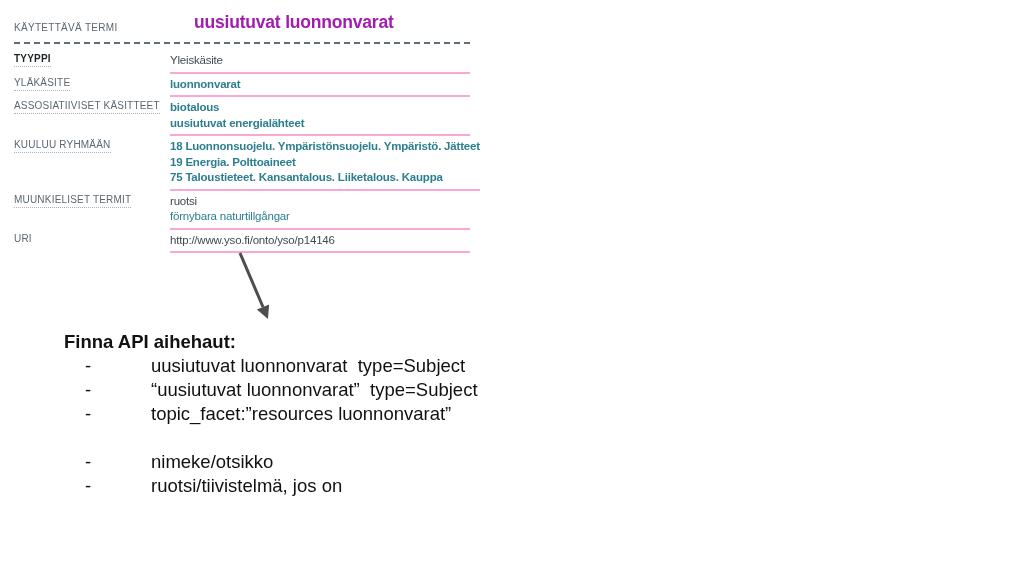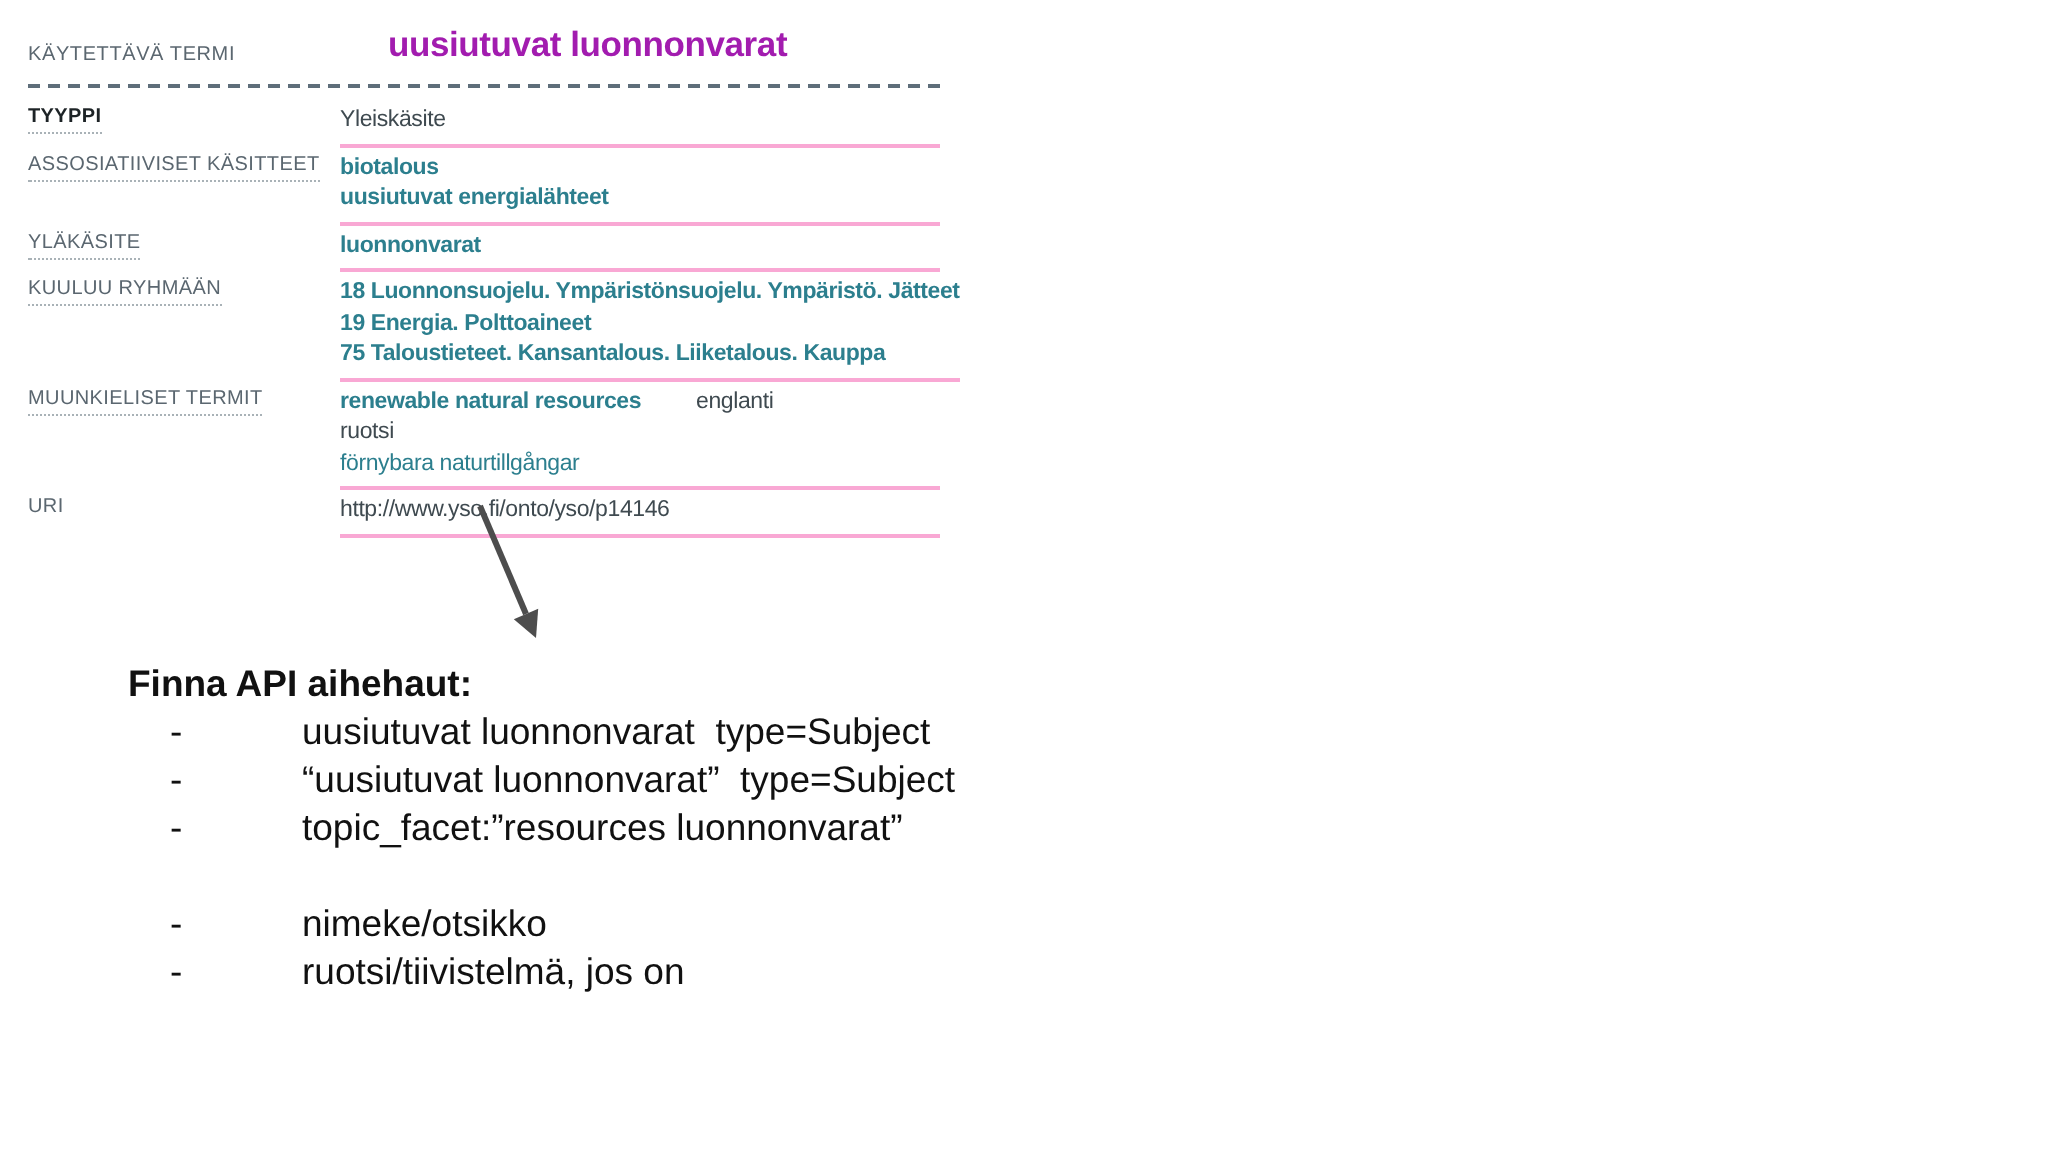--- a/index.html
+++ b/index.html
@@ -101,57 +101,53 @@
     <div class="prop-label bold">
       <span class="lbl">TYYPPI</span>
     </div>
     <div class="prop-value">
       <div class="val-dark">Yleiskäsite</div>
     </div>
   </div>
 
   <div class="prop-row">
     <div class="prop-label">
+      <span class="lbl">YLÄKÄSITE</span>
+    </div>
+    <div class="prop-value">
+      <div class="val-link">luonnonvarat</div>
+    </div>
+  </div>
+
+  <div class="prop-row">
+    <div class="prop-label">
       <span class="lbl">ASSOSIATIIVISET KÄSITTEET</span>
     </div>
     <div class="prop-value">
       <div class="val-link">biotalous</div>
       <div class="val-link">uusiutuvat energialähteet</div>
-    </div>
-  </div>
-
-  <div class="prop-row">
-    <div class="prop-label">
-      <span class="lbl">YLÄKÄSITE</span>
-    </div>
-    <div class="prop-value">
-      <div class="val-link">luonnonvarat</div>
     </div>
   </div>
 
   <div class="prop-row">
     <div class="prop-label">
       <span class="lbl">KUULUU RYHMÄÄN</span>
     </div>
     <div class="prop-value">
       <div class="val-link">18 Luonnonsuojelu. Ympäristönsuojelu. Ympäristö. Jätteet</div>
       <div class="val-link">19 Energia. Polttoaineet</div>
       <div class="val-link">75 Taloustieteet. Kansantalous. Liiketalous. Kauppa</div>
     </div>
   </div>
 
   <div class="prop-row">
     <div class="prop-label">
       <span class="lbl">MUUNKIELISET TERMIT</span>
     </div>
     <div class="prop-value">
-      <div class="lang-line">
-        <span class="t val-link">renewable natural resources</span>
-        <span class="l">englanti</span>
-      </div>
       <div class="lang-line">
         <span class="l">ruotsi</span>
       </div>
       <div class="lang-line">
         <span class="t val-link val-italic">förnybara naturtillgångar</span>
         <span class="l"></span>
       </div>
     </div>
   </div>
 

